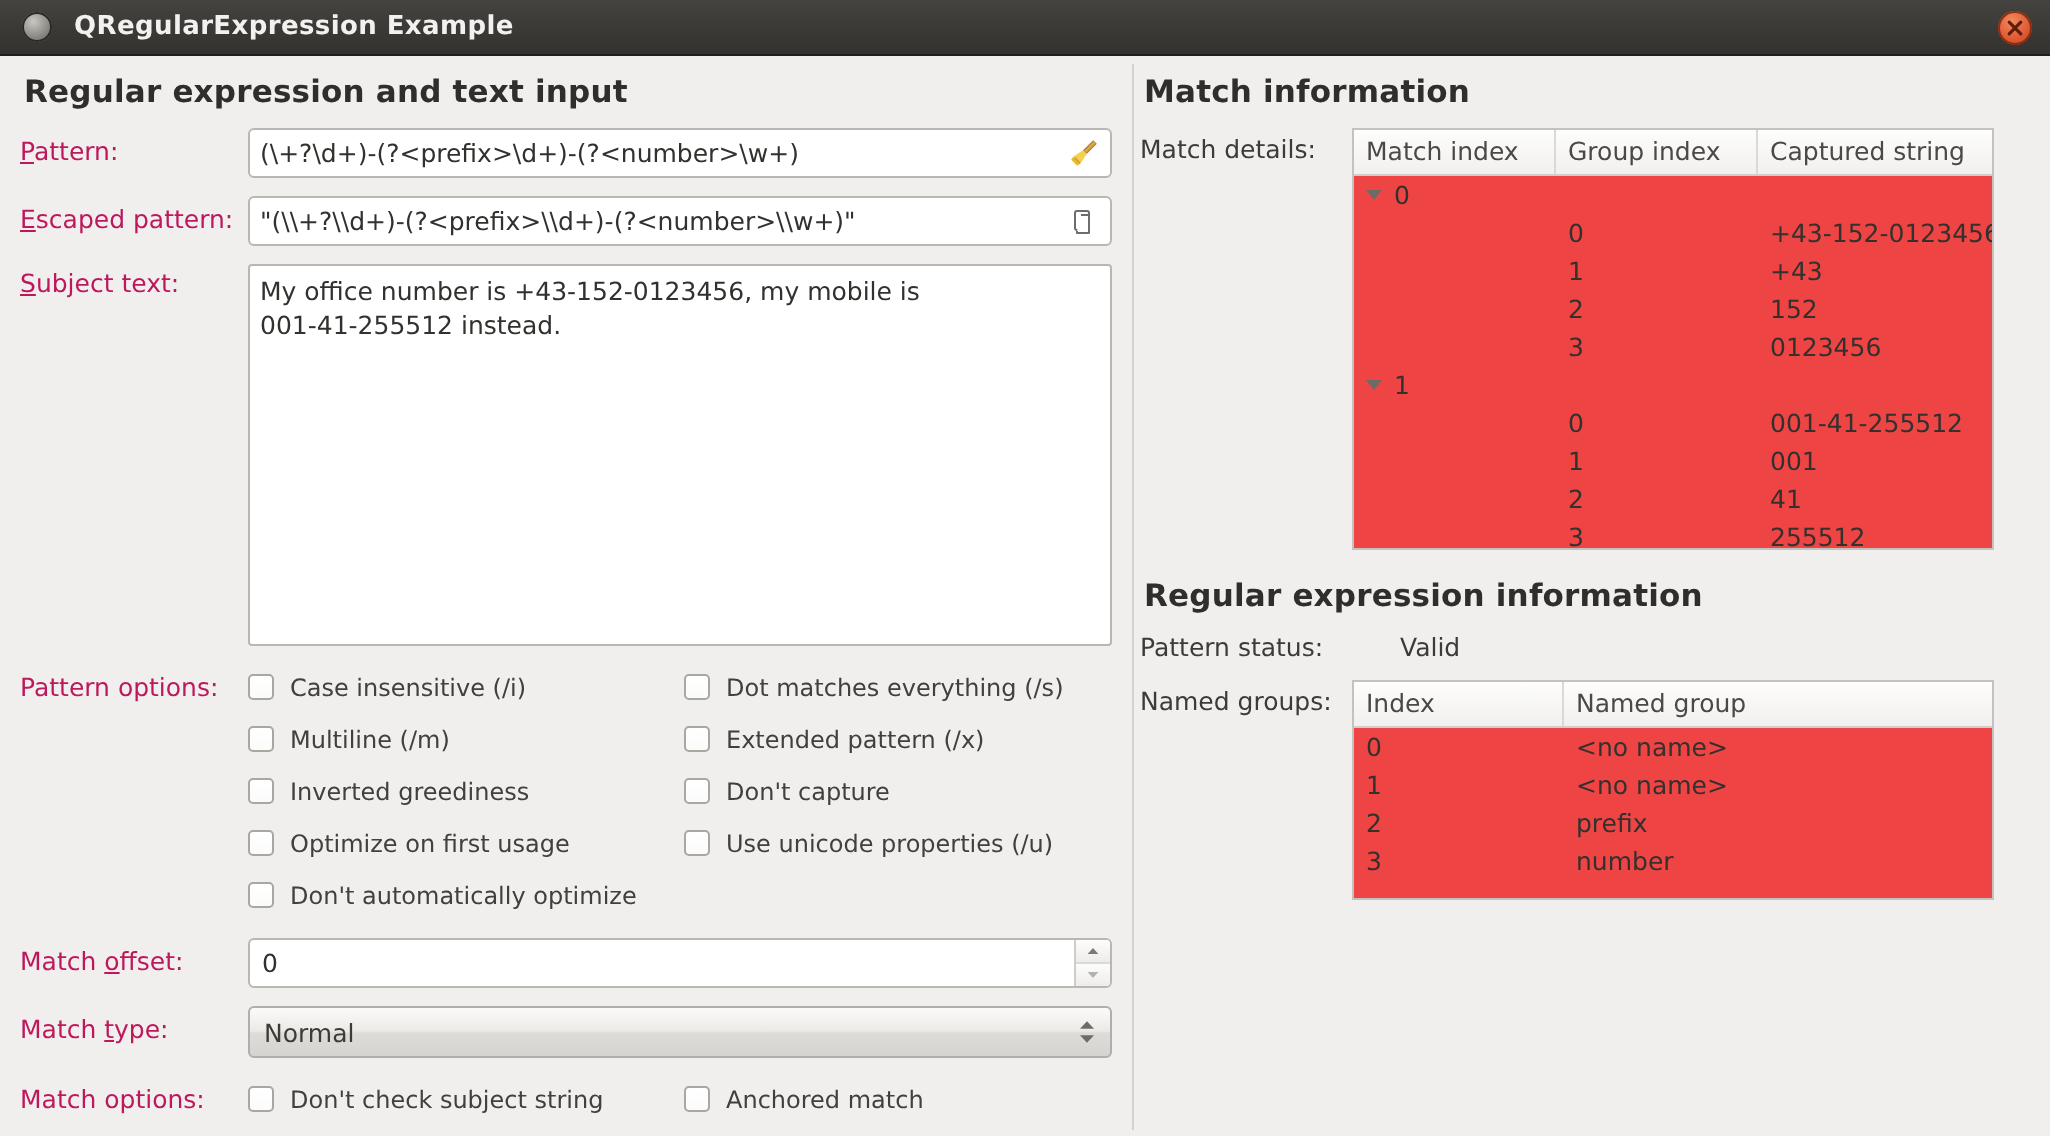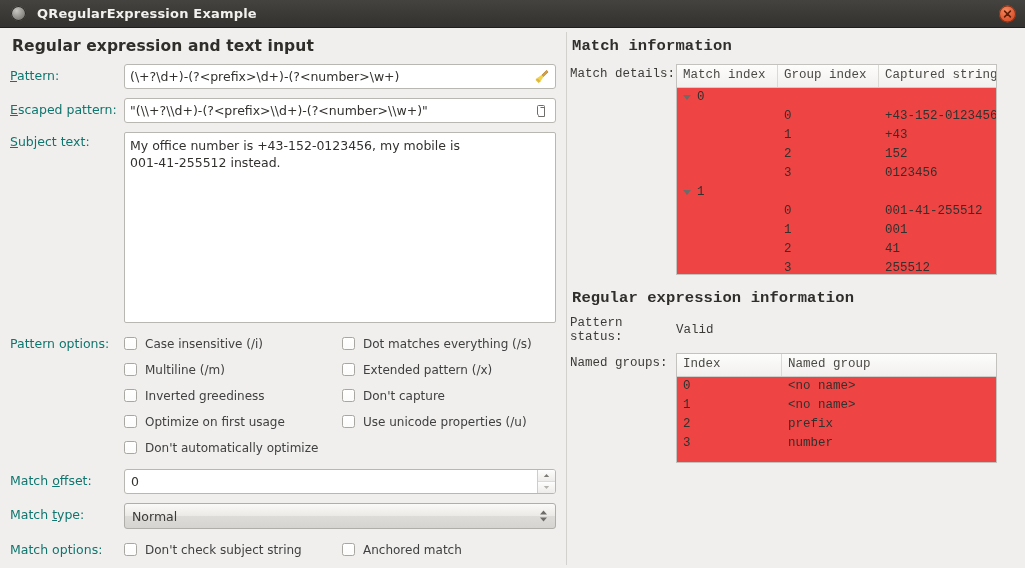--- a/index.html
+++ b/index.html
@@ -71,21 +71,20 @@
     left: 566px; top: 4px;
     width: 1px; height: 533px;
     background: #d3d1cd;
   }
   .pane-right {
     position: absolute;
     left: 567px; top: 0;
     width: 458px; height: 541px;
     box-sizing: border-box;
     padding: 8px 28px 0 3px;
-    font-family: Liberation Mono, monospace;
   }
 
   .section-title {
     font-size: 15.5px;
     font-weight: bold;
     color: #2f2e2b;
     margin: 1px 0 9px 2px;
     letter-spacing: .1px;
   }
 
@@ -93,21 +92,21 @@
   .row {
     display: flex;
     align-items: flex-start;
     margin-bottom: 9px;
   }
   .lbl {
     width: 114px;
     flex: 0 0 114px;
     text-align: left;
     font-size: 12.5px;
-    color: #0f766e;
+    color: #be185d;
     padding-top: 4px;
     white-space: nowrap;
   }
   .lbl.pad-top-0 { padding-top: 2px; }
   .acc { text-decoration: underline; }
 
   
   .field-wrap {
     position: relative;
     flex: 1 1 auto;
@@ -297,21 +296,21 @@
   
   .c-idx  { width: 105px; flex: 0 0 105px; }
   .c-name { flex: 1 1 auto; }
 
   .status-row {
     display: flex;
     align-items: center;
     margin: 0 0 9px 0;
   }
   .status-lbl { width: 106px; flex: 0 0 106px; font-size: 12.5px; }
-  .status-val { font-size: 12.5px; color: #3c3b37; }
+  .status-val { font-size: 12.5px; color: #3c3b37; margin-left: 24px; }
 
   .rlbl {
     width: 106px;
     flex: 0 0 106px;
     font-size: 12.5px;
     padding-top: 3px;
     white-space: nowrap;
   }
 </style>
 </head>

